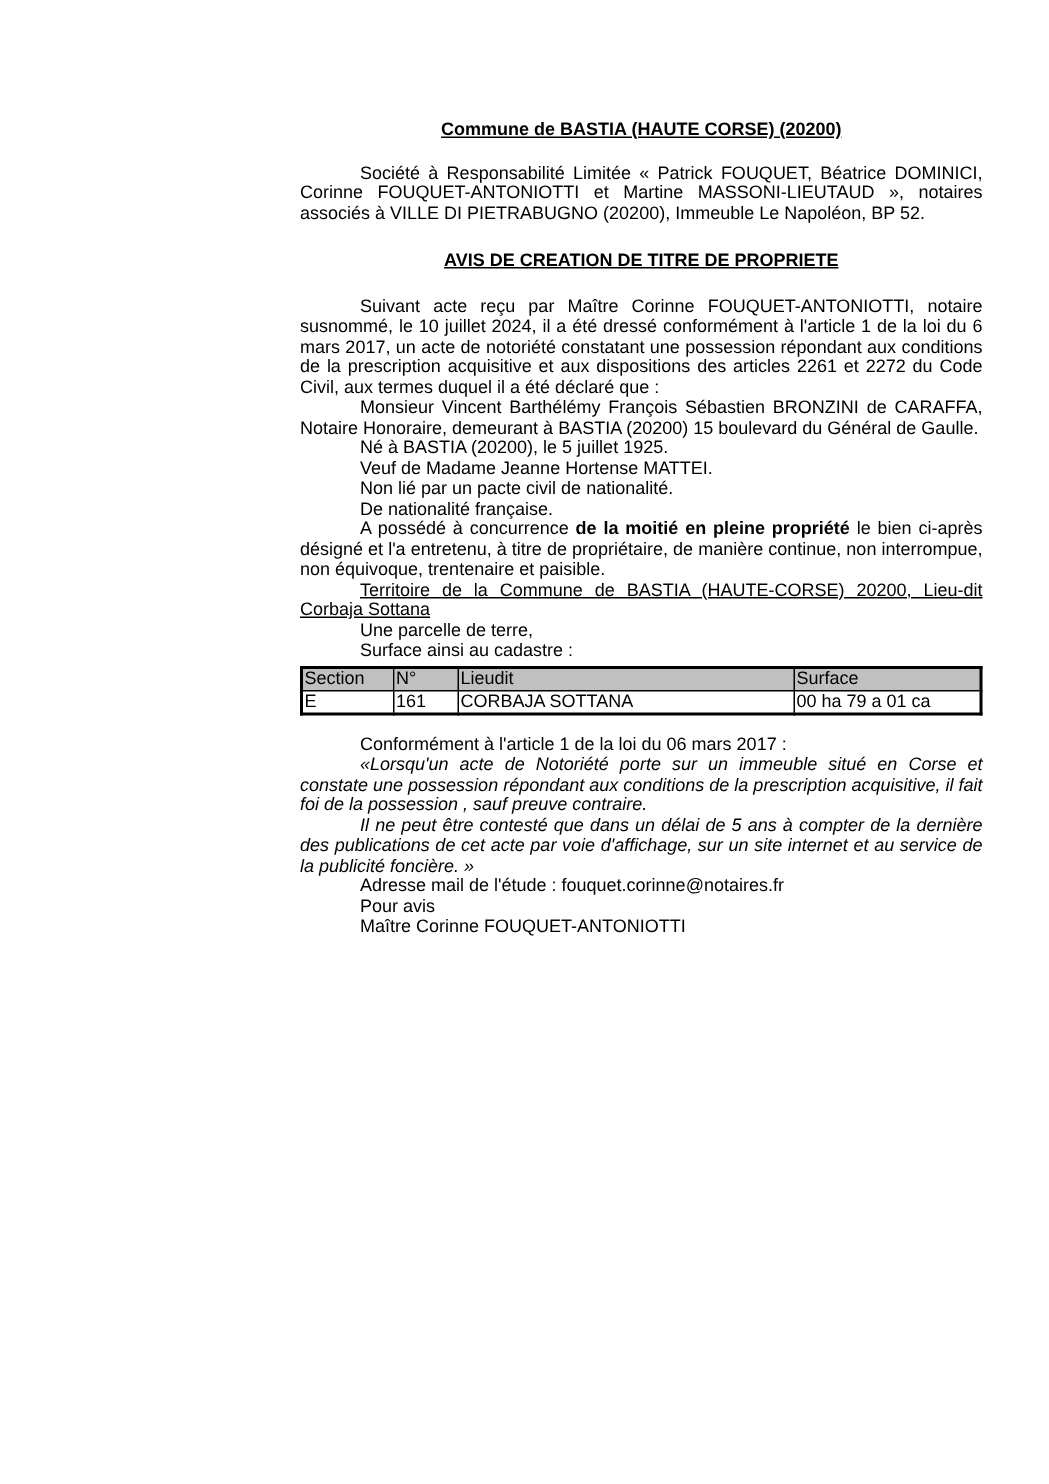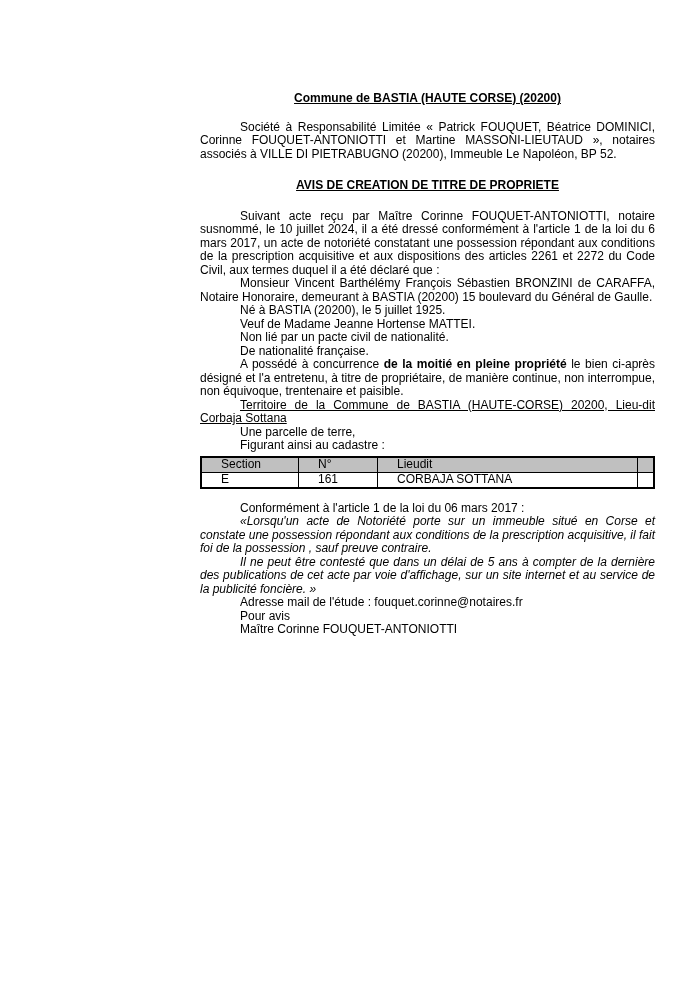--- a/index.html
+++ b/index.html
@@ -13,21 +13,21 @@
     height: 989px;
     font-family: "Liberation Sans", sans-serif;
     font-size: 12px;
     line-height: 13.5px;
     color: #000000;
     overflow: hidden;
   }
   .content {
     position: absolute;
     left: 200px;
-    top: 92px;
+    top: 80px;
     width: 455px;
   }
   p, h1, h2 { margin: 0; font-size: 12px; }
   .justify  { text-align: justify; }
   .indent   { text-indent: 40px; }
   .bold     { font-weight: normal; }
   .underline{ text-decoration: underline; }
   .italic   { font-style: italic; }
   .title {
     font-weight: bold;
@@ -44,21 +44,21 @@
   }
   table.cadastre {
     border-collapse: collapse;
     table-layout: fixed;
     width: 100%;
     margin-top: 3px;
     border: 2px solid #000;
   }
   table.cadastre th, table.cadastre td {
     border: 1px solid #000;
-    padding: 0 19px;
+    padding: 0 1px;
     font-weight: normal;
     text-align: left;
     height: 14px;
     overflow: hidden;
     white-space: nowrap;
   }
   table.cadastre th { background: #c0c0c0; }
   .col-section { width: 58px; }
   .col-num     { width: 40px; }
   .col-lieudit { width: 221px; }
@@ -82,21 +82,21 @@
   <p class="indent">Né à BASTIA (20200), le 5 juillet 1925.</p>
   <p class="indent">Veuf de Madame Jeanne Hortense MATTEI.</p>
   <p class="indent">Non lié par un pacte civil de nationalité.</p>
   <p class="indent">De nationalité française.</p>
 
   <p class="justify indent"><span>A possédé à concurrence </span><b>de la moitié en pleine propriété</b><span> le bien ci-après désigné et l'a entretenu, à titre de propriétaire, de manière continue, non interrompue, non équivoque, trentenaire et paisible.</span></p>
 
   <p class="bold underline justify indent">Territoire de la Commune de BASTIA (HAUTE-CORSE) 20200, Lieu-dit Corbaja Sottana</p>
 
   <p class="indent">Une parcelle de terre,</p>
-  <p class="indent">Figurant ainsi au cadastre :</p>
+  <p class="indent">Surface ainsi au cadastre :</p>
 
   <table class="cadastre">
     <thead>
       <tr>
         <th class="col-section">Section</th>
         <th class="col-num">N°</th>
         <th class="col-lieudit">Lieudit</th>
         <th>Surface</th>
       </tr>
     </thead>

